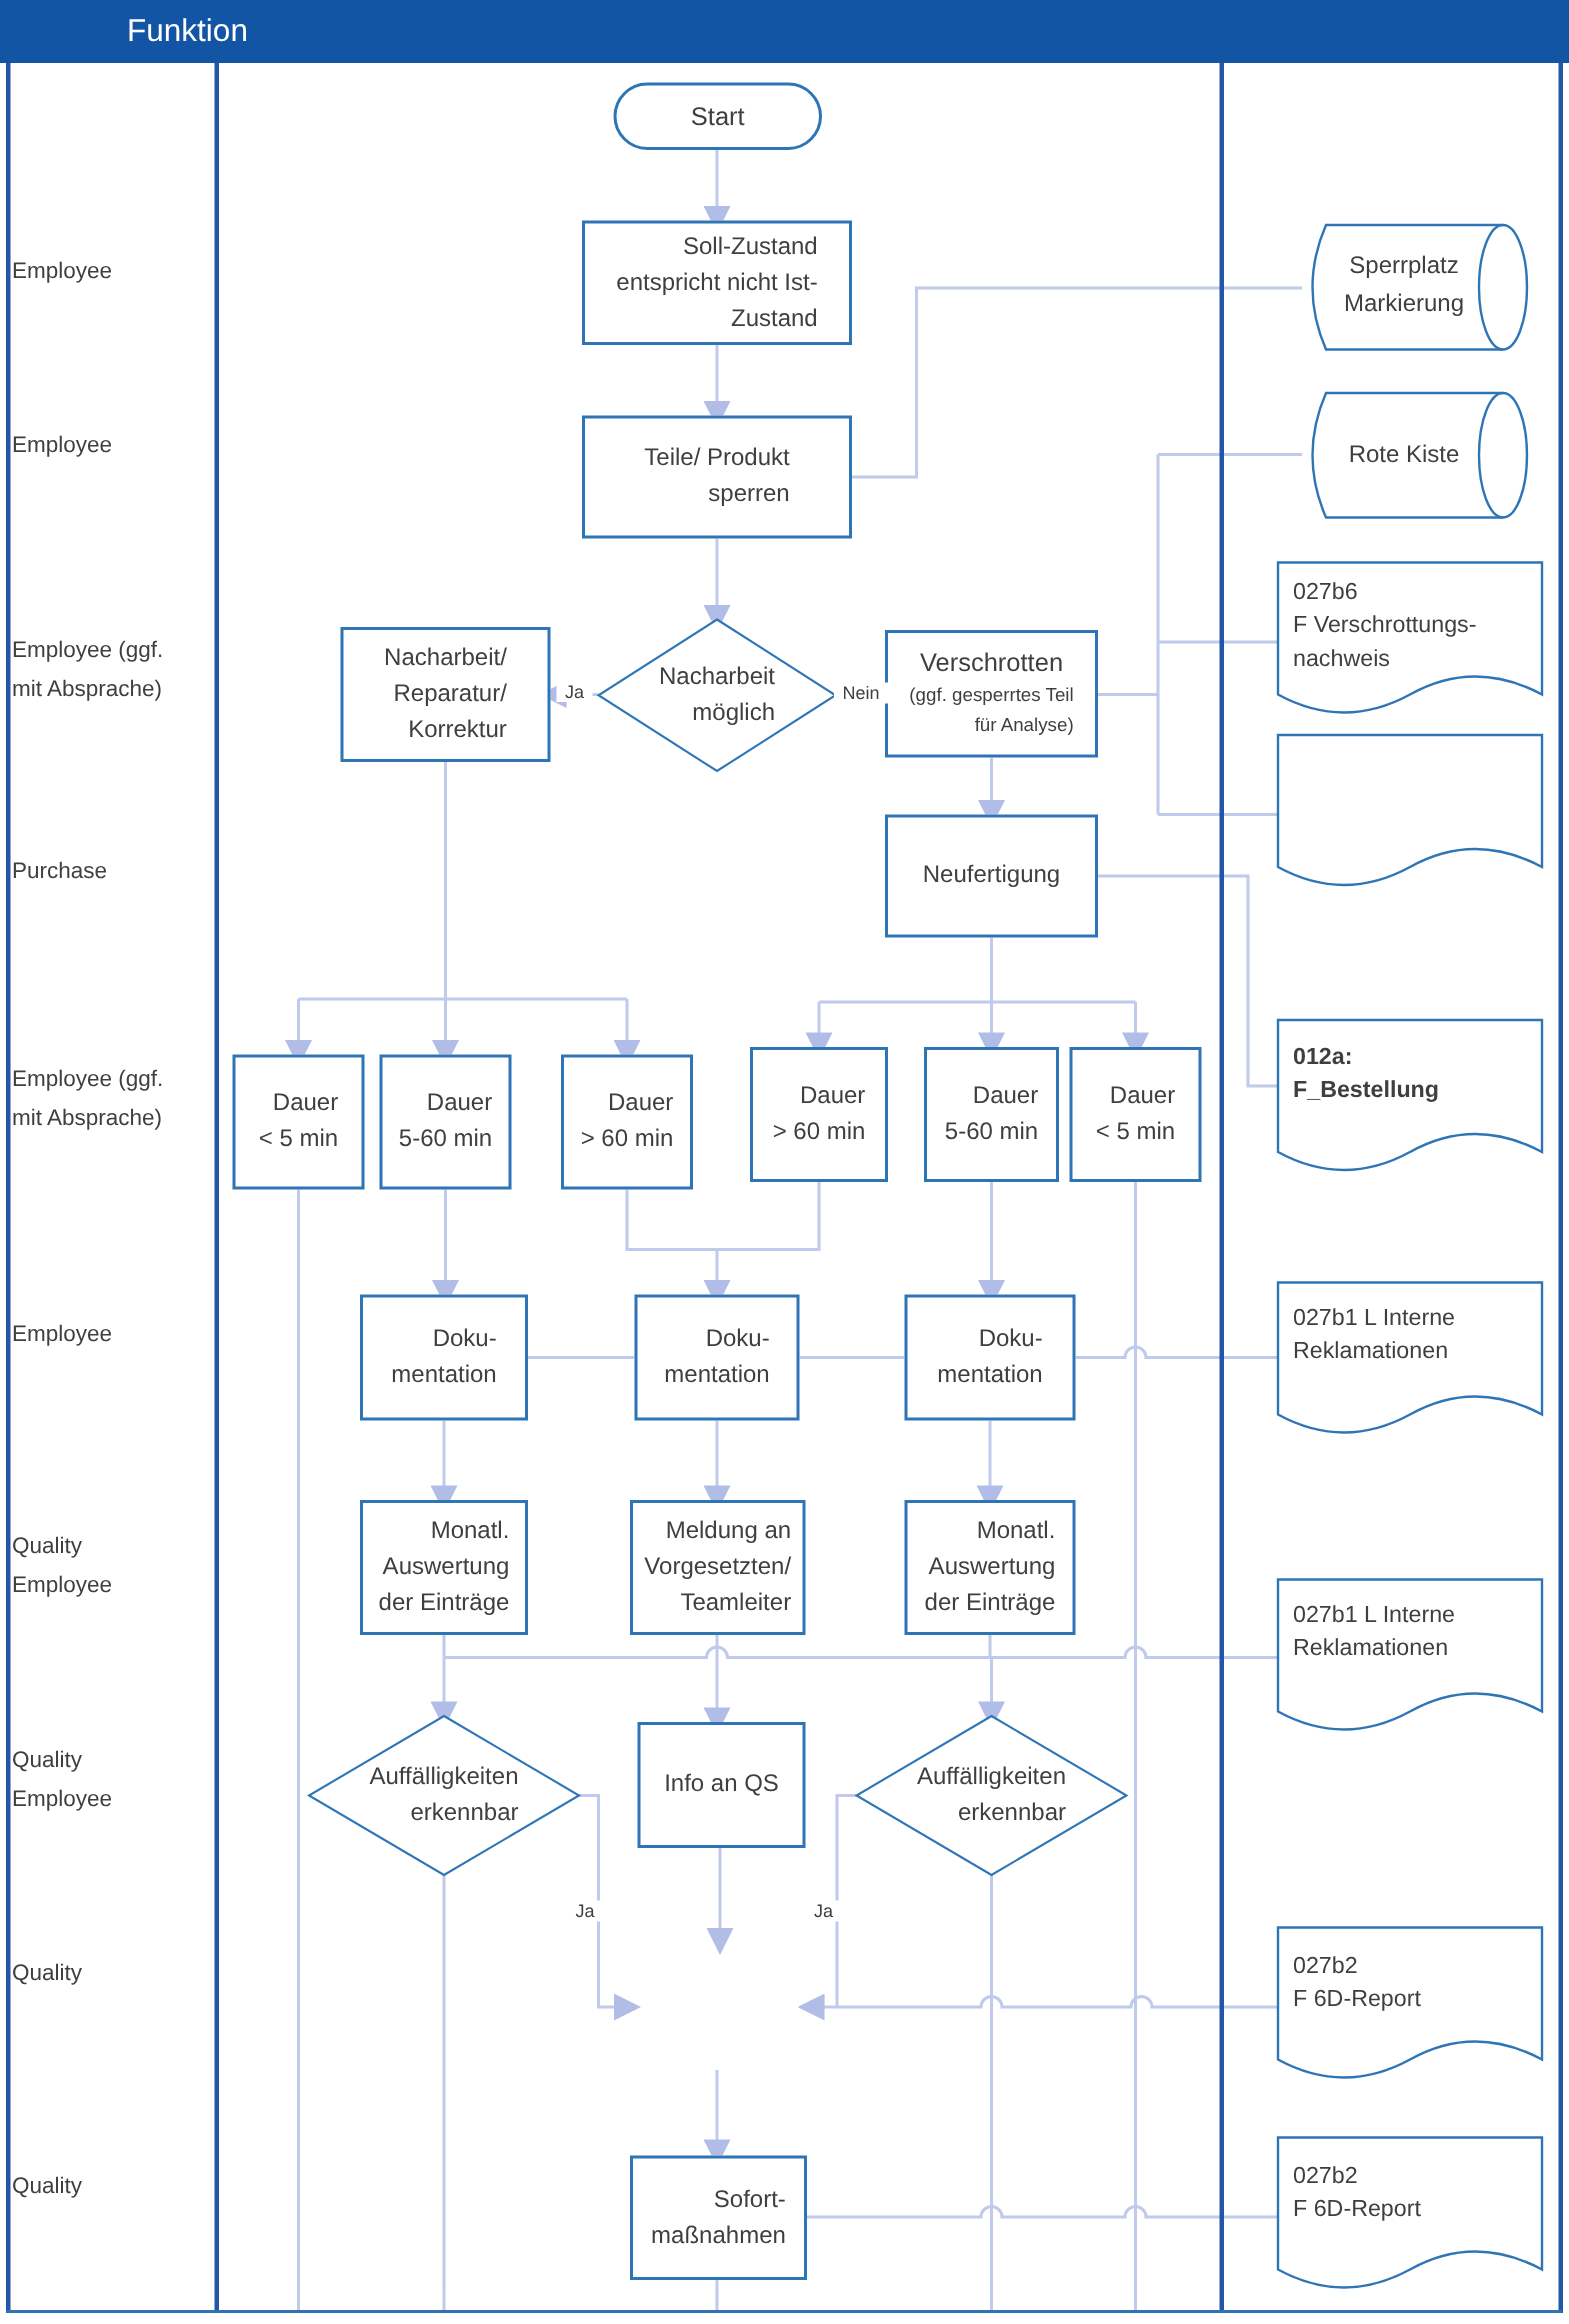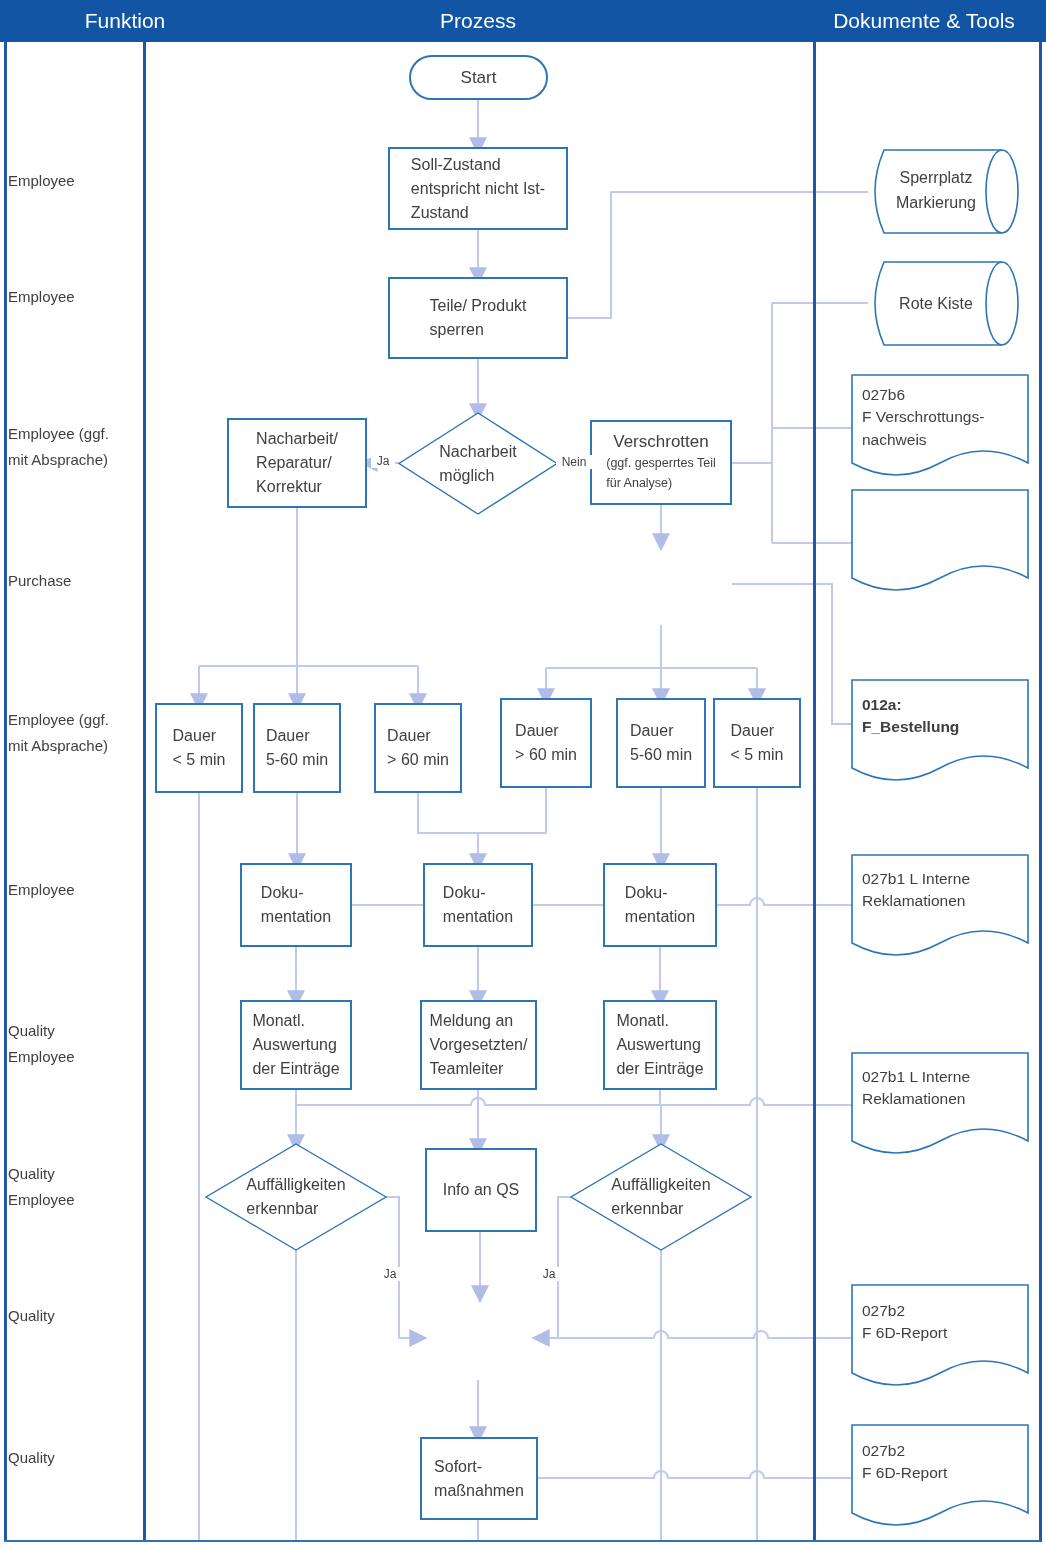--- a/index.html
+++ b/index.html
@@ -10,21 +10,21 @@
   .hdr{position:absolute;left:0;top:0;width:1046px;height:42px;background:#1155A4;}
   .hdr span{position:absolute;top:0;height:42px;line-height:42px;color:#fff;font-size:21px;text-align:center;}
   .hdr .c1{left:0;width:176px;padding-left:37px;}
   .hdr .c2{left:298px;width:360px;}
   .hdr .c3{left:802px;width:244px;}
   
   .vline{position:absolute;top:42px;height:1500px;width:3px;background:#2157A6;}
   .bline{position:absolute;left:4px;top:1540px;width:1037px;height:2px;background:#2E74B5;}
   
   .node{position:absolute;display:flex;flex-direction:column;align-items:center;justify-content:center;
-        text-align:left;white-space:pre-line;font-size:16px;line-height:1.5;}
+        text-align:right;white-space:pre-line;font-size:16px;line-height:1.5;}
   .box{border:2px solid #2E75B6;background:#fff;box-sizing:border-box;}
   .stadium{border:2px solid #2E75B6;background:#fff;border-radius:23px;box-sizing:border-box;font-size:17px;}
   .sub{font-size:12.5px;line-height:1.55;margin-top:2px;}
   .vmain{font-size:17px;line-height:1.2;}
   .dtext{position:absolute;white-space:pre-line;font-size:15.5px;line-height:1.45;text-align:left;}
   .lane-label{position:absolute;left:8px;width:132px;font-size:15px;line-height:1.75;white-space:pre-line;}
   .edge-label{position:absolute;font-size:12px;background:#fff;text-align:center;padding:0 1px;}
   .cyl-text{position:absolute;text-align:center;white-space:pre-line;font-size:16px;line-height:1.55;}
 </style>
 </head>
@@ -143,20 +143,21 @@
   <div class="node box" style="left:227px;top:418px;width:140px;height:90px;">Nacharbeit/
 Reparatur/
 Korrektur</div>
 
   <div class="node box" style="left:590px;top:420px;width:142px;height:85px;line-height:1.2;">
     <span class="vmain">Verschrotten</span>
     <span class="sub">(ggf. gesperrtes Teil
 für Analyse)</span>
   </div>
 
+  <div class="node box" style="left:590px;top:543px;width:142px;height:82px;">Neufertigung</div>
 
   <div class="node box" style="left:155px;top:703px;width:88px;height:90px;">Dauer
 &lt; 5 min</div>
   <div class="node box" style="left:253px;top:703px;width:88px;height:90px;">Dauer
 5-60 min</div>
   <div class="node box" style="left:374px;top:703px;width:88px;height:90px;">Dauer
 &gt; 60 min</div>
   <div class="node box" style="left:500px;top:698px;width:92px;height:90px;">Dauer
 &gt; 60 min</div>
   <div class="node box" style="left:616px;top:698px;width:90px;height:90px;">Dauer
@@ -233,17 +234,15 @@
   <div class="lane-label" style="top:1445px;">Quality</div>
 
   <div class="vline" style="left:4px;"></div>
   <div class="vline" style="left:143px;"></div>
   <div class="vline" style="left:813px;"></div>
   <div class="vline" style="left:1039px;"></div>
   <div class="bline"></div>
 
   <div class="hdr">
     <span class="c1">Funktion</span>
-    <span class="c2">Prozess</span>
-    <span class="c3">Dokumente &amp; Tools</span>
   </div>
 
 </div>
 
 </body></html>

